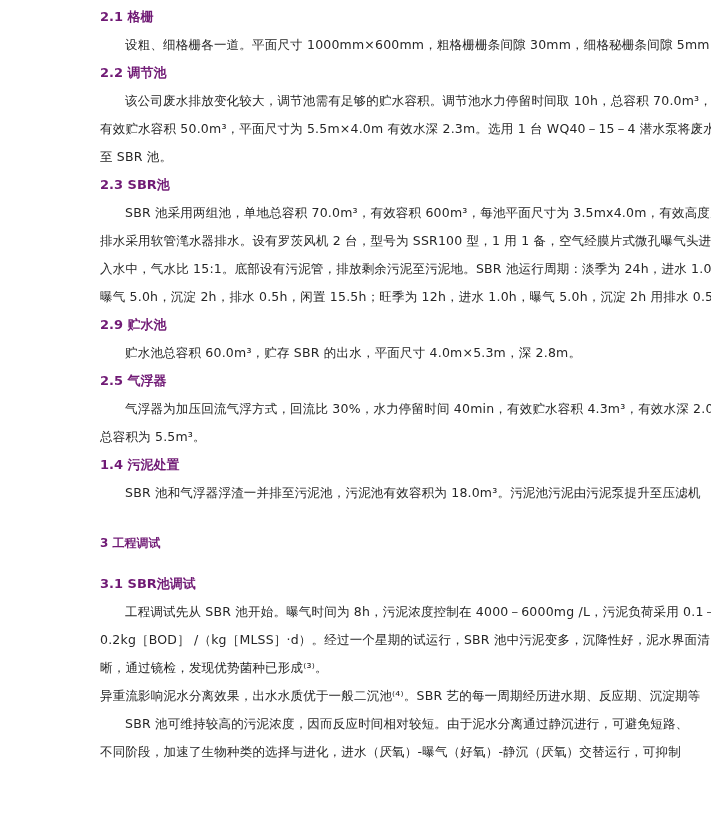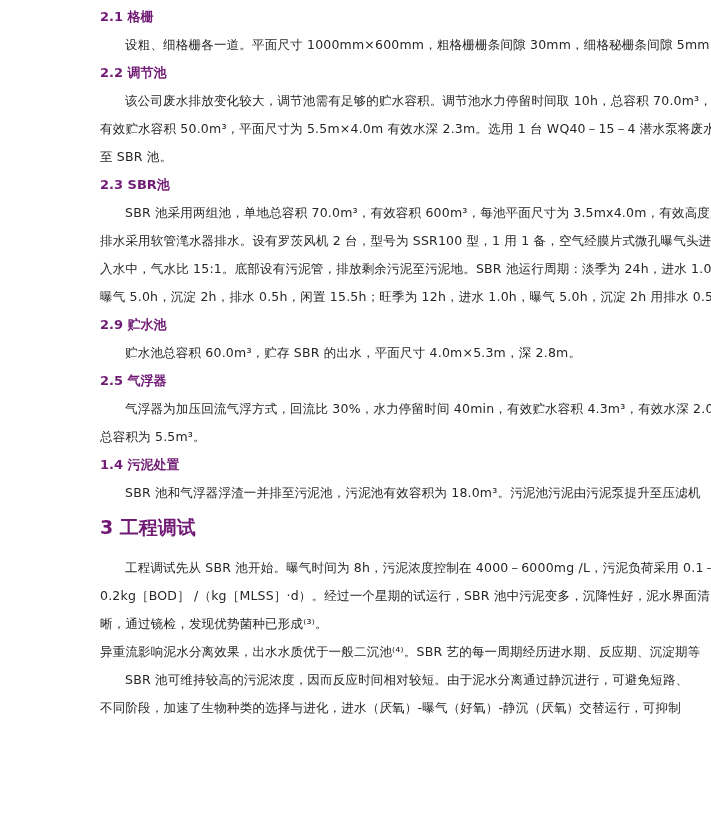--- a/index.html
+++ b/index.html
@@ -20,23 +20,23 @@
     padding-top: 3px;
   }
   .sec-heading {
     font-size: 13px;
     line-height: 28px;
     font-weight: bold;
     color: #701a75;
     white-space: nowrap;
   }
   .sec-heading.chapter {
-    margin-top: 6px;
+    margin-top: 22px;
     margin-bottom: 13px;
-    font-size: 19px;
+    font-size: 12px;
   }
   .line {
     font-size: 12.5px;
     line-height: 28px;
     white-space: nowrap;
     letter-spacing: 0.2px;
   }
   .line.indent {
     padding-left: 2em;
   }
@@ -80,20 +80,21 @@
   <div class="section">
     <div class="sec-heading">1.4 污泥处置</div>
     <div class="line indent">SBR 池和气浮器浮渣一并排至污泥池，污泥池有效容积为 18.0m³。污泥池污泥由污泥泵提升至压滤机</div>
   </div>
 
   <div class="section">
     <div class="sec-heading chapter">3 工程调试</div>
   </div>
 
   <div class="section">
+    <div class="sec-heading">3.1 SBR池调试</div>
     <div class="line indent">工程调试先从 SBR 池开始。曝气时间为 8h，污泥浓度控制在 4000－6000mg /L，污泥负荷采用 0.1－</div>
     <div class="line">0.2kg［BOD］ /（kg［MLSS］·d）。经过一个星期的试运行，SBR 池中污泥变多，沉降性好，泥水界面清</div>
     <div class="line">晰，通过镜检，发现优势菌种已形成⁽³⁾。</div>
     <div class="line">异重流影响泥水分离效果，出水水质优于一般二沉池⁽⁴⁾。SBR 艺的每一周期经历进水期、反应期、沉淀期等</div>
     <div class="line indent">SBR 池可维持较高的污泥浓度，因而反应时间相对较短。由于泥水分离通过静沉进行，可避免短路、</div>
     <div class="line">不同阶段，加速了生物种类的选择与进化，进水（厌氧）-曝气（好氧）-静沉（厌氧）交替运行，可抑制</div>
   </div>
 
 </div>
 

